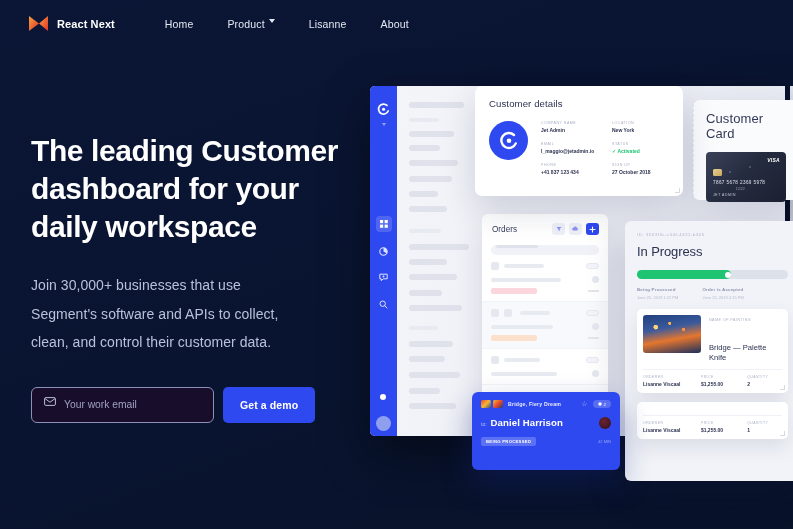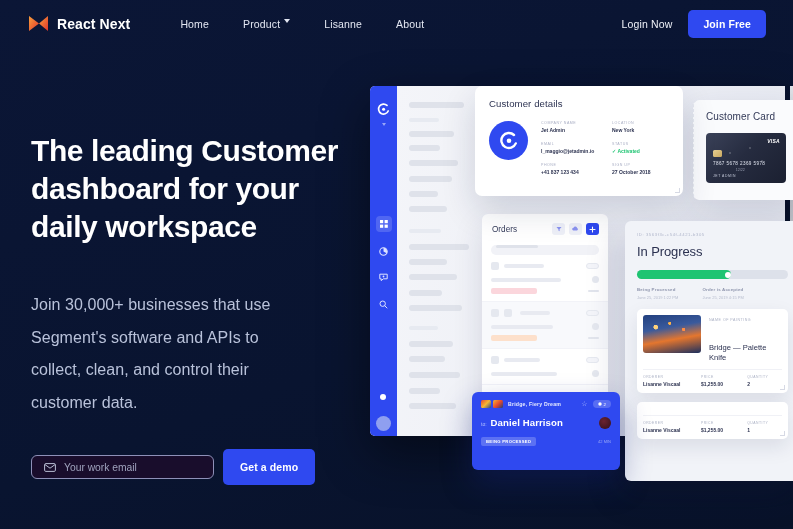--- a/index.html
+++ b/index.html
@@ -11,43 +11,43 @@
     position:relative;
   }
   .page { position:relative; width:793px; height:529px; overflow:hidden;
           background:linear-gradient(160deg,#0b1636 0%,#091430 60%,#081229 100%); }
 
   
   .navbar { position:absolute; top:0; left:0; width:793px; height:47px;
             display:flex; align-items:center; z-index:40; }
   .brand { display:flex; align-items:center; gap:7px; margin-left:28px; }
   .brand-logo { width:22px; height:17px; position:relative; }
-  .brand-name { color:#fff; font-size:14px; font-weight:bold; letter-spacing:.1px; }
+  .brand-name { color:#fff; font-size:11px; font-weight:bold; letter-spacing:.1px; }
   .navlinks { display:flex; align-items:center; gap:26px; margin-left:42px; }
   .navlink { color:#e3e7f2; font-size:10.5px; letter-spacing:.15px;
              display:flex; gap:4px; cursor:pointer;padding-left:8px; }
   .caret { width:0; height:0; border-left:3.2px solid transparent;
            border-right:3.2px solid transparent; border-top:4px solid #e3e7f2;
            display:inline-block; margin-top:1px; }
   .nav-right { margin-left:auto; display:flex; align-items:center; gap:16px; margin-right:27px; }
   .login-link { color:#eef1f8; font-size:10.5px; cursor:pointer; letter-spacing:.15px;}
   .join-btn { background:#2f49f0; color:#fff; font-size:10.5px; font-weight:bold;
               border:none; border-radius:5px; padding:8px 15px; cursor:pointer;
               letter-spacing:.1px; }
 
   
   .hero { position:absolute; left:31px; top:132px; width:340px; z-index:30; }
   .hero h1 { color:#fff; font-size:30px; line-height:1.26; font-weight:bold;
              letter-spacing:-.4px; }
-  .hero p { color:#b9c2da; font-size:16px; line-height:2.03; margin-top:44px;
+  .hero p { color:#b9c2da; font-size:14px; line-height:2.03; margin-top:26px;
             max-width:262px; letter-spacing:.05px; }
   .form-row { display:flex; align-items:center; gap:9px; margin-top:30px; }
-  .email-box { width:183px; height:24px; border:1.2px solid #8e90b8;
+  .email-box { width:183px; height:36px; border:1.2px solid #8e90b8;
                border-radius:6px; background:#190d2c;
-               display:flex; align-items:center; gap:8px; padding:4px 12px; }
+               display:flex; gap:8px; padding:4px 12px; }
   .mail-ico { flex:0 0 auto; }
   .email-inp { background:transparent; border:none; outline:none; color:#cfd4e6;
                font-size:10.3px; font-family:"Liberation Sans",sans-serif; width:130px; }
   .email-inp::placeholder { color:#9fa3bd; }
   .demo-btn { background:#2f49f0; color:#fff; border:none; border-radius:5px;
               height:36px; padding:0 17px; font-size:10.5px; font-weight:bold;
               cursor:pointer; letter-spacing:.1px; }
 
   
   .mock { position:absolute; left:370px; top:86px; width:430px; height:352px; z-index:10; }
@@ -87,21 +87,21 @@
   .fv { font-size:5px; color:#2c3250; margin-top:2px; font-weight:bold; }
   .fv.green { color:#1ec472; }
   .resize-h { position:absolute; right:3px; bottom:3px; width:5px; height:5px;
       border-right:1px solid #d6d9e4; border-bottom:1px solid #d6d9e4; }
 
   
   .card-panel { position:absolute; left:323px; top:14px; width:107px; height:100px;
       background:#fafbfd; border-radius:6px 0 0 6px;
       box-shadow:0 14px 34px rgba(20,30,70,.14); padding:11px 12px; z-index:21;
       border-left:1px dashed #e4e7ef; }
-  .card-panel-title { font-size:10px; color:#333a58; letter-spacing:.1px; }
+  .card-panel-title { font-size:13px; color:#333a58; letter-spacing:.1px; }
   .visa { margin-top:11px; width:80px; height:50px; border-radius:4px;
       background:linear-gradient(135deg,#3b4259 0%,#262c40 45%,#1b2031 100%);
       position:relative; overflow:hidden; }
   .visa-world { position:absolute; inset:0; opacity:.18;
       background:radial-gradient(circle at 30% 40%, #fff 0 1px, transparent 1px),
                  radial-gradient(circle at 55% 30%, #fff 0 1px, transparent 1px),
                  radial-gradient(circle at 70% 55%, #fff 0 1px, transparent 1px); }
   .visa-logo { position:absolute; right:6px; top:5px; color:#fff; font-size:5px;
       font-weight:bold; font-style:italic; letter-spacing:.3px; }
   .visa-chip { position:absolute; left:7px; top:17px; width:9px; height:7px;
@@ -237,24 +237,20 @@
         <i class="caret"></i>
       </div>
       <div class="navlink">
         <span>Lisanne</span>
       </div>
       <div class="navlink">
         <span>About</span>
       </div>
     </div>
 
-    <div class="nav-right">
-      <span class="login-link">Login Now</span>
-      <button class="join-btn">Join Free</button>
-    </div>
   </div>
 
   <div class="hero">
     <h1>The leading Customer dashboard for your daily workspace</h1>
     <p>Join 30,000+ businesses that use Segment's software and APIs to collect, clean, and control their customer data.</p>
 
     <div class="form-row">
       <div class="email-box">
         <span class="mail-ico">
           <svg width="12" height="9" viewBox="0 0 12 9">

